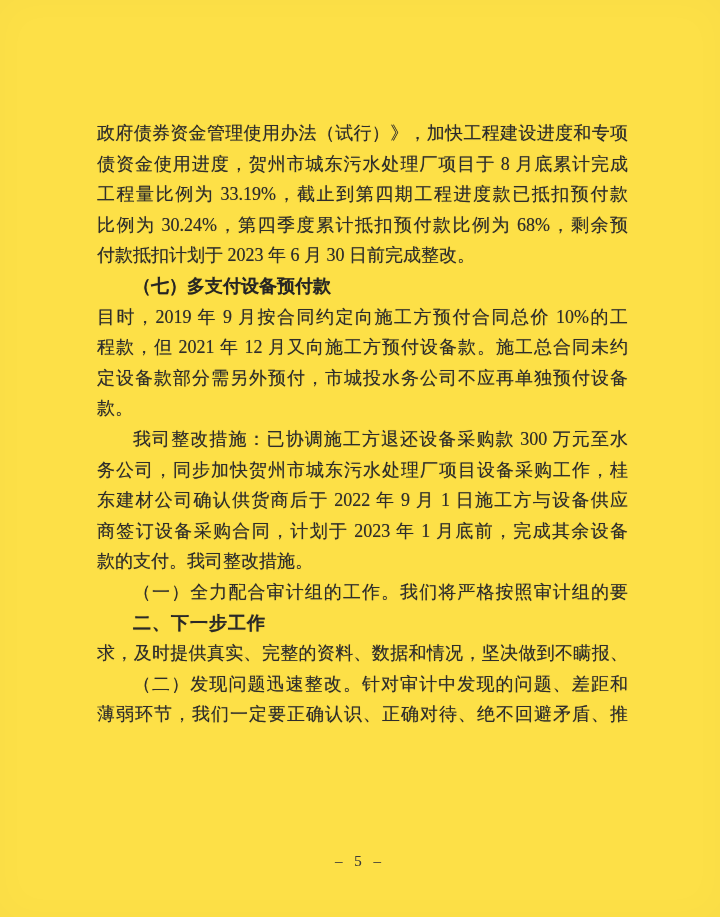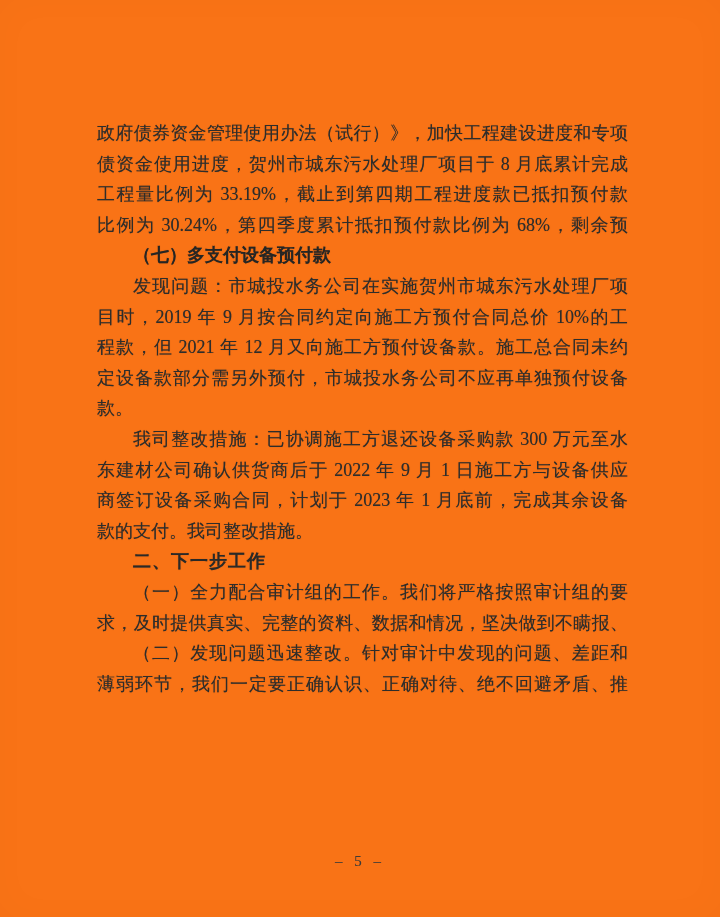--- a/index.html
+++ b/index.html
@@ -5,21 +5,21 @@
   html, body {
     margin: 0;
     padding: 0;
     background: #e8e8e6;
   }
   .page {
     position: relative;
     width: 720px;
     height: 917px;
     margin: 0 auto;
-    background: #f97316;
+    background: #fde047;
     overflow: hidden;
     box-shadow: inset 0 0 40px rgba(0,0,0,0.02);
   }
   .content {
     position: absolute;
     left: 97px;
     top: 118px;
     width: 531px;
   }
   .line {
@@ -70,30 +70,31 @@
 </style>
 </head>
 <body>
 
 <div class="page">
   <div class="content">
       <div class="line body justified">政府债券资金管理使用办法（试行）》，加快工程建设进度和专项</div>
       <div class="line body justified">债资金使用进度，贺州市城东污水处理厂项目于 8 月底累计完成</div>
       <div class="line body justified">工程量比例为 33.19%，截止到第四期工程进度款已抵扣预付款</div>
       <div class="line body justified">比例为 30.24%，第四季度累计抵扣预付款比例为 68%，剩余预</div>
+      <div class="line body para-end">付款抵扣计划于 2023 年 6 月 30 日前完成整改。</div>
       <div class="line heading-kai para-end indent">（七）多支付设备预付款</div>
-      <div class="line body justified indent">发现问题：市城投水务公司在实施贺州市城东污水处理厂项</div>
       <div class="line body justified">目时，2019 年 9 月按合同约定向施工方预付合同总价 10%的工</div>
       <div class="line body justified">程款，但 2021 年 12 月又向施工方预付设备款。施工总合同未约</div>
       <div class="line body justified">定设备款部分需另外预付，市城投水务公司不应再单独预付设备</div>
       <div class="line body para-end">款。</div>
       <div class="line body justified indent">我司整改措施：已协调施工方退还设备采购款 300 万元至水</div>
+      <div class="line body justified">务公司，同步加快贺州市城东污水处理厂项目设备采购工作，桂</div>
       <div class="line body justified">东建材公司确认供货商后于 2022 年 9 月 1 日施工方与设备供应</div>
       <div class="line body justified">商签订设备采购合同，计划于 2023 年 1 月底前，完成其余设备</div>
       <div class="line body para-end">款的支付。我司整改措施。</div>
+      <div class="line body justified indent">（一）全力配合审计组的工作。我们将严格按照审计组的要</div>
       <div class="line heading-hei para-end indent">二、下一步工作</div>
-      <div class="line body justified indent">（一）全力配合审计组的工作。我们将严格按照审计组的要</div>
       <div class="line body justified">求，及时提供真实、完整的资料、数据和情况，坚决做到不瞒报、</div>
       <div class="line body justified indent">（二）发现问题迅速整改。针对审计中发现的问题、差距和</div>
       <div class="line body justified">薄弱环节，我们一定要正确认识、正确对待、绝不回避矛盾、推</div>
     </div>
   <div class="footer">– 5 –</div>
 </div>
 
 </body></html>

